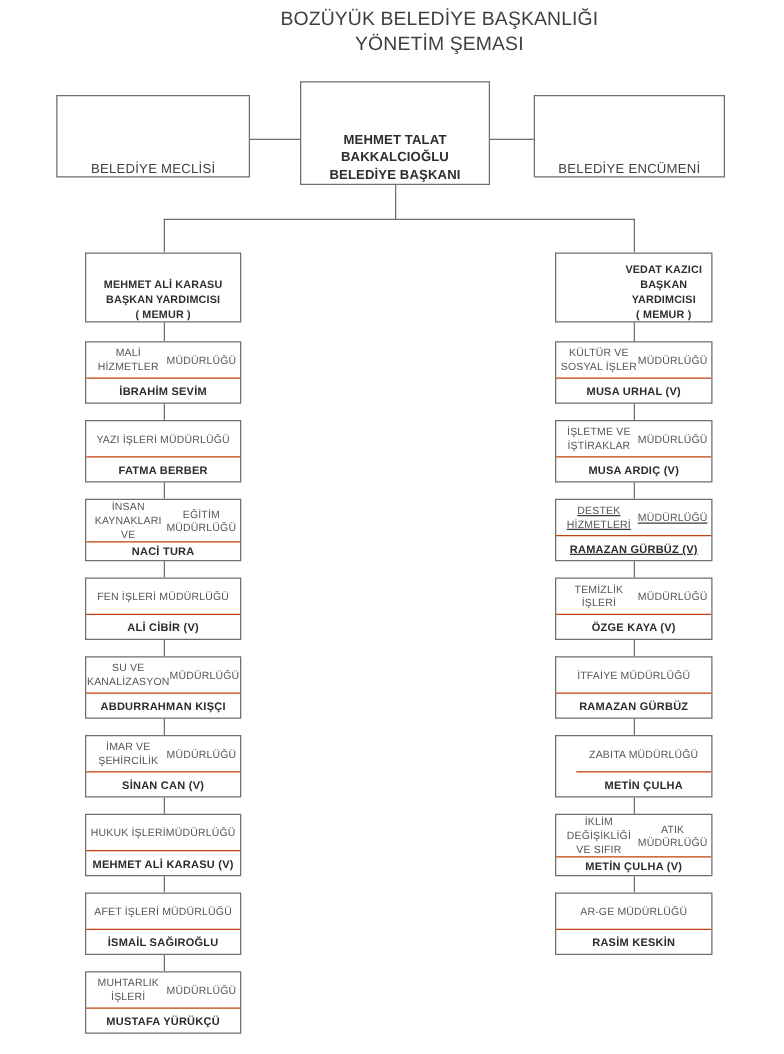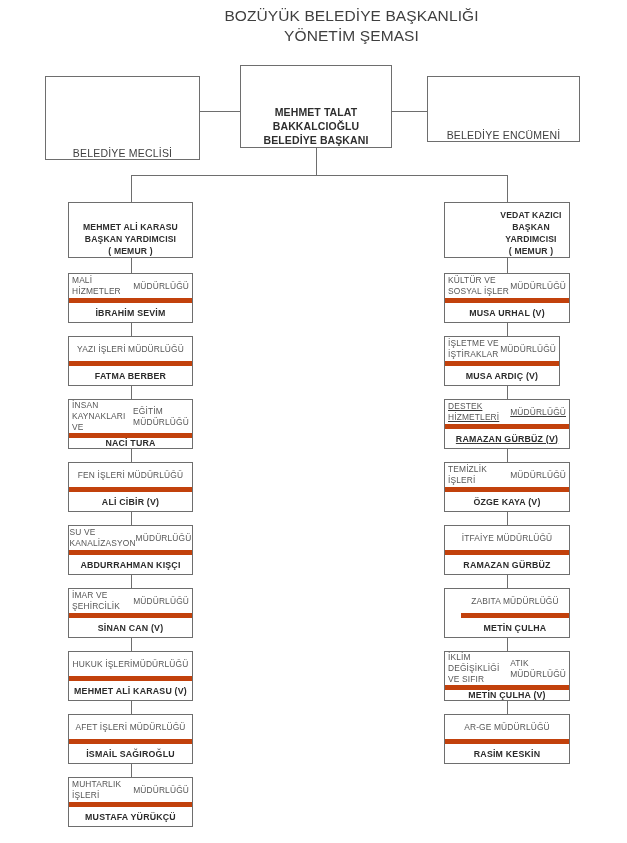--- a/index.html
+++ b/index.html
@@ -76,24 +76,25 @@
   .dept {
     position: absolute;
     border: 1px solid #6e6e6e;
     background: #ffffff;
     box-sizing: border-box;
     display: flex;
     flex-direction: column;
   }
   .dept-title {
     flex: 0 0 29px;
-    border-bottom: 5px solid #c2410c;
+    border-bottom: 1px solid #c2410c;
     display: flex;
     align-items: center;
     justify-content: center;
+    text-align: center;
     font-size: 8.4px;
     line-height: 11px;
     letter-spacing: 0.15px;
     color: #565656;
     padding: 0 3px;
     box-sizing: border-box;
   }
   .dept-person {
     flex: 1 1 auto;
     display: flex;
@@ -130,21 +131,21 @@
     <span class="line2">YÖNETİM ŞEMASI</span>
   </div>
 
   <div class="hline" style="left:200px; top:111px; width:41px;"></div>
   <div class="hline" style="left:392px; top:111px; width:36px;"></div>
   <div class="vline" style="left:316px; top:148px; height:28px;"></div>
   <div class="hline" style="left:131px; top:175px; width:377px;"></div>
   <div class="vline" style="left:131px; top:175px; height:27px;"></div>
   <div class="vline" style="left:507px; top:175px; height:27px;"></div>
 
-  <div class="box top-side-box" style="left:45px; top:76px; width:155px; height:84px;">
+  <div class="box top-side-box" style="left:45px; top:76px; width:155px; height:66px;">
     <span>BELEDİYE MECLİSİ</span>
   </div>
 
   <div class="box mayor-box" style="left:240px; top:65px; width:152px; height:83px;">
     <div>
       <div>MEHMET TALAT</div>
       <div>BAKKALCIOĞLU</div>
       <div>BELEDİYE BAŞKANI</div>
     </div>
   </div>
@@ -243,21 +244,21 @@
   <div id="right-column">
       <div class="vline" style="left: 507px; top: 258px; height: 15px;"></div>
       <div class="dept" style="left: 444px; top: 273px; width: 126px; height: 50px;">
         <div class="dept-title">
           <div>KÜLTÜR VE SOSYAL İŞLER</div>
           <div>MÜDÜRLÜĞÜ</div>
         </div>
         <div class="dept-person">MUSA URHAL (V)</div>
       </div>
       <div class="vline" style="left: 507px; top: 323px; height: 13px;"></div>
-      <div class="dept" style="left: 444px; top: 336px; width: 116px; height: 50px;">
+      <div class="dept" style="left: 444px; top: 336px; width: 126px; height: 50px;">
         <div class="dept-title">
           <div>İŞLETME VE İŞTİRAKLAR</div>
           <div>MÜDÜRLÜĞÜ</div>
         </div>
         <div class="dept-person">MUSA ARDIÇ (V)</div>
       </div>
       <div class="vline" style="left: 507px; top: 386px; height: 13px;"></div>
       <div class="dept" style="left: 444px; top: 399px; width: 126px; height: 50px; text-decoration: underline;">
         <div class="dept-title">
           <div>DESTEK HİZMETLERİ</div>

